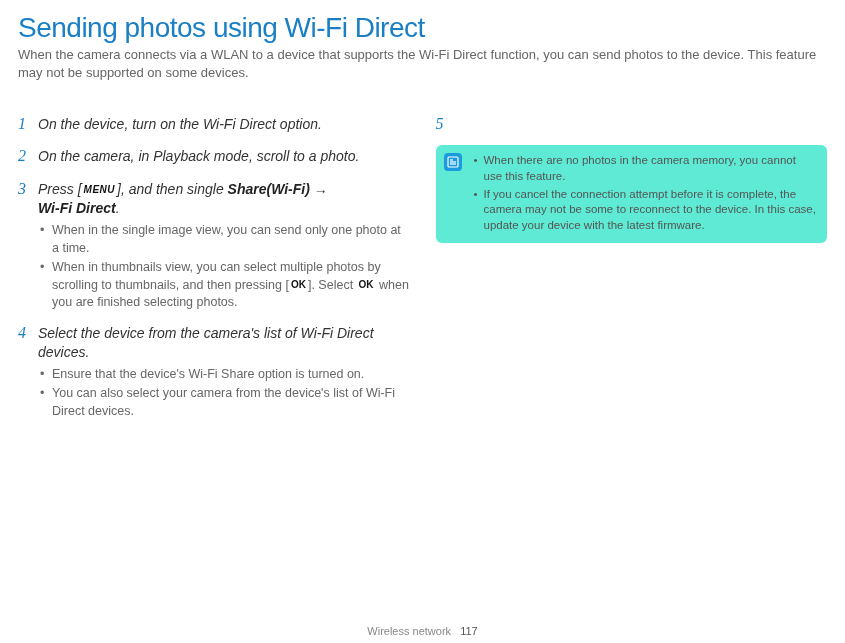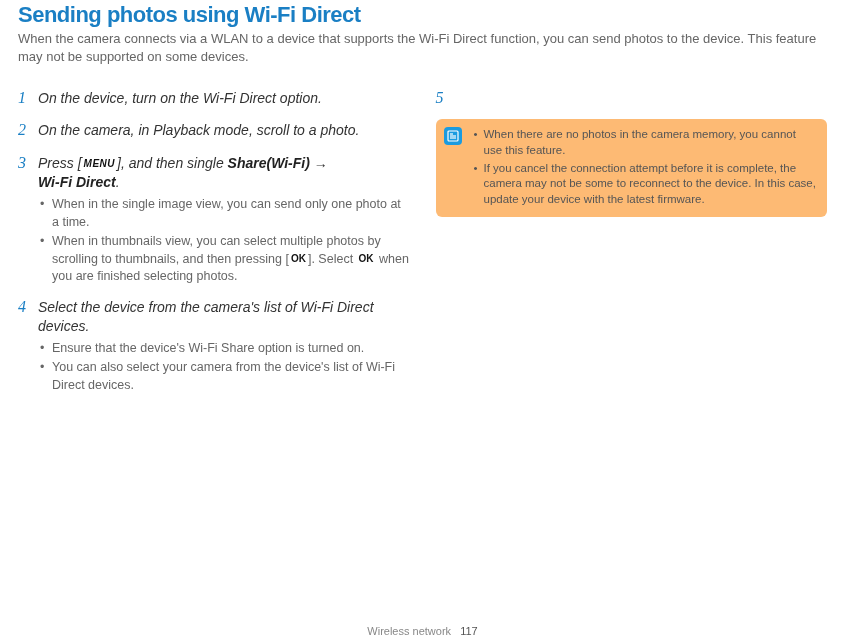--- a/index.html
+++ b/index.html
@@ -7,32 +7,32 @@
     width: 845px;
     height: 643px;
     font-family: Arial, Helvetica, sans-serif;
     background: #fff;
     color: #444;
     padding: 0 18px;
     position: relative;
   }
   .title {
     color: #1a7fc4;
-    font-size: 22px;
-    font-weight: 700;
+    font-size: 28px;
+    font-weight: 400;
     letter-spacing: -0.5px;
-    padding-top: 2px;
+    padding-top: 12px;
     padding-bottom: 2px;
   }
   .intro {
     font-size: 13px;
     color: #666;
     line-height: 1.35;
     font-weight: 300;
-    margin-bottom: 22px;
+    margin-bottom: 32px;
   }
   .cols {
     display: flex;
     gap: 26px;
   }
   .col {
     flex: 1;
     min-width: 0;
   }
   .step {
@@ -91,21 +91,21 @@
     padding-left: 12px;
     margin-bottom: 2px;
   }
   .sublist li::before {
     content: "•";
     position: absolute;
     left: 0;
     top: 0;
   }
   .notebox {
-    background: #fdba74;
+    background: #5eead4;
     border-radius: 6px;
     padding: 8px 10px 8px 38px;
     position: relative;
     margin-top: 10px;
   }
   .note-icon {
     position: absolute;
     left: 8px;
     top: 8px;
     width: 18px;

